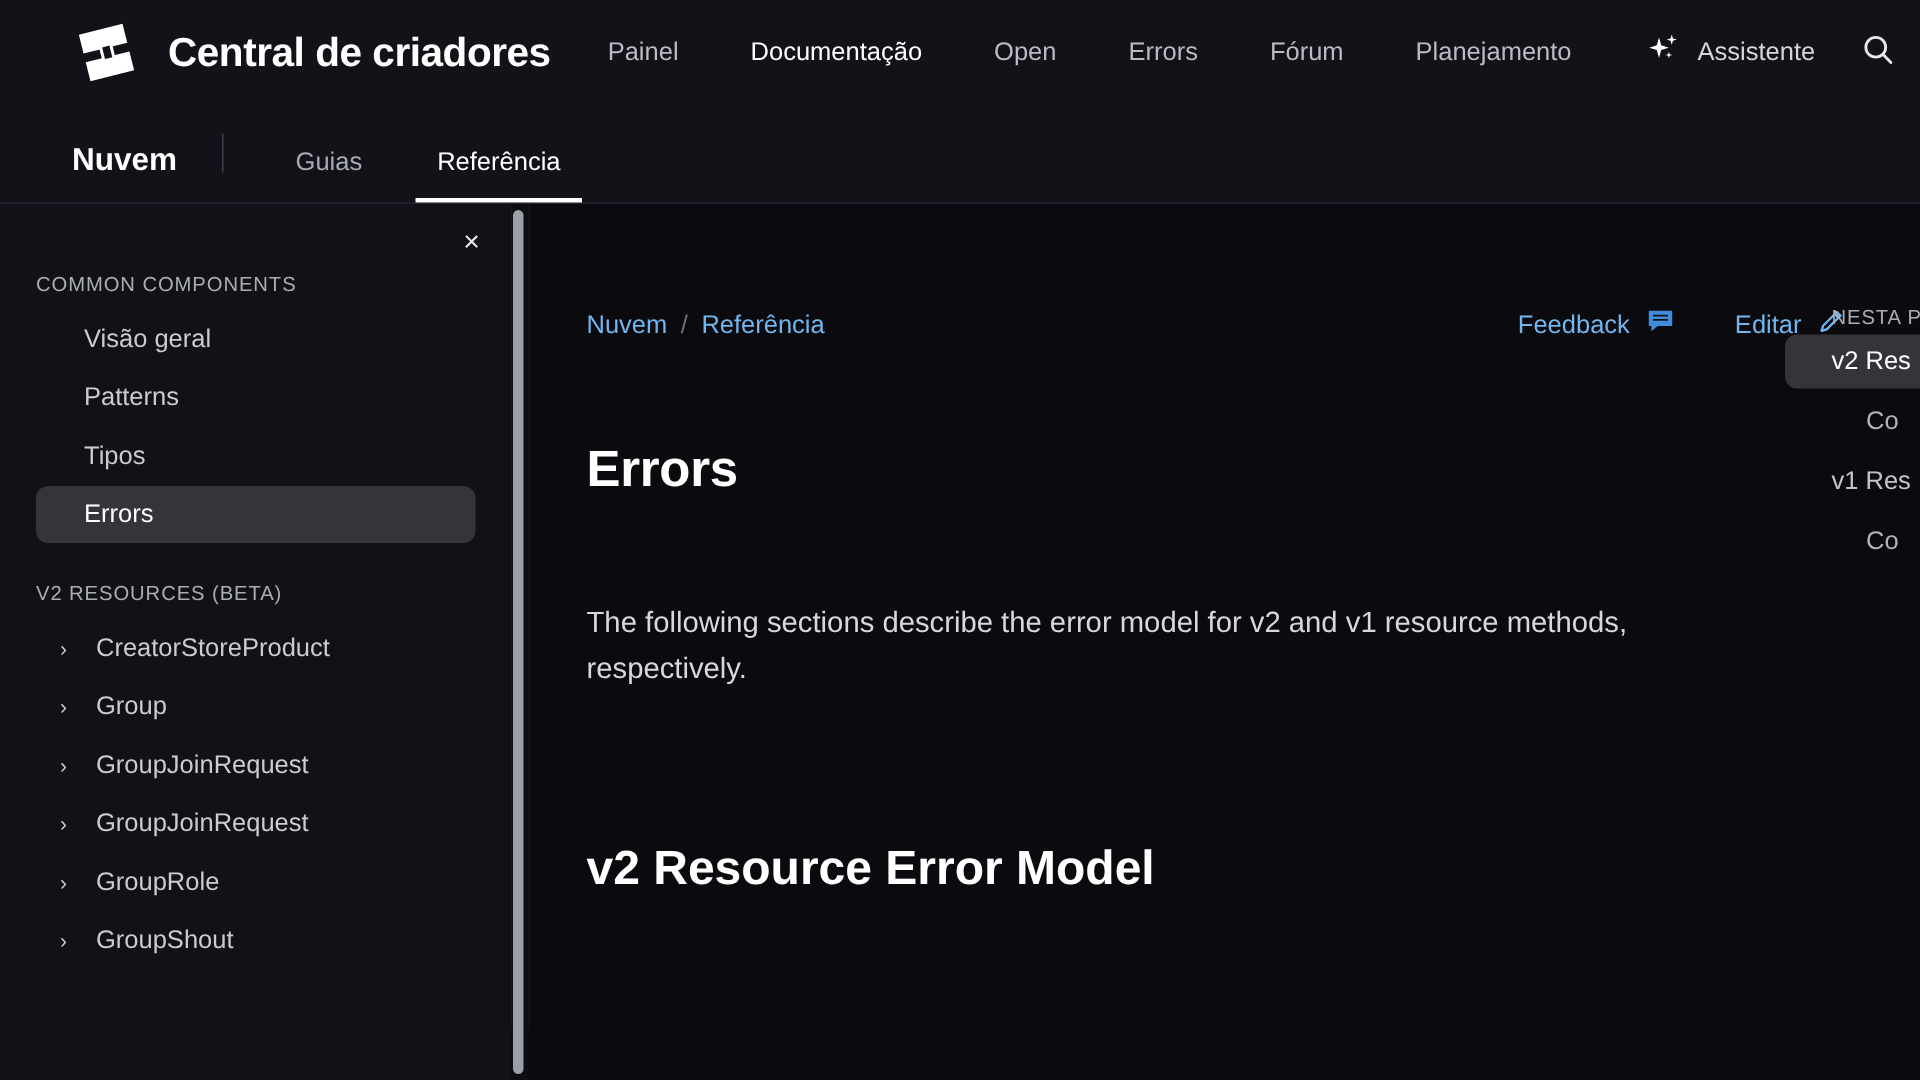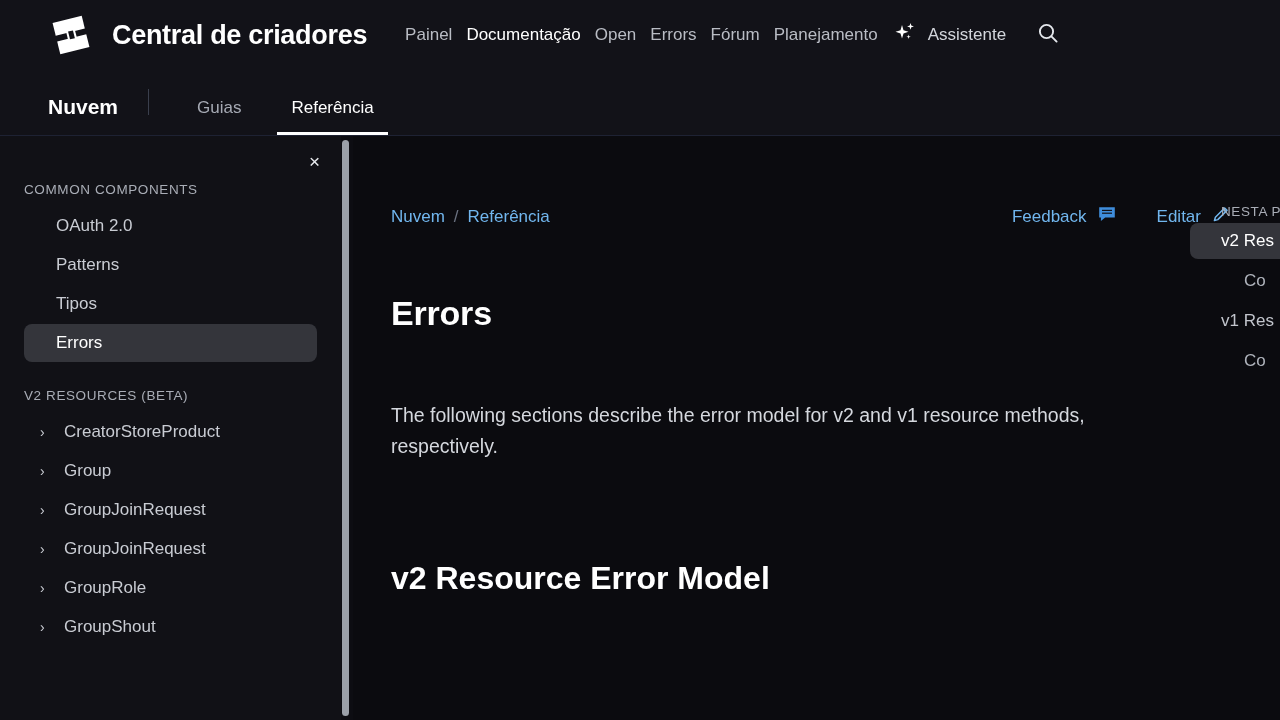--- a/index.html
+++ b/index.html
@@ -19,21 +19,21 @@
   }
   .brand { display: flex; align-items: center; margin-left: 48px; }
   .logo { width: 46px; height: 46px; position: relative; display: block; }
   .brand-title {
     color: #ffffff; font-size: 27px; font-weight: bold;
     margin-left: 18px; letter-spacing: -0.3px; white-space: nowrap;
   }
   .topnav { display: flex; align-items: center; margin-left: 38px; }
   .topnav a {
     color: #b9bcc4; font-size: 17px; text-decoration: none;
-    margin-right: 14px; white-space: nowrap;
+    margin-right: 48px; white-space: nowrap;
   }
   .topnav a.active { color: #ffffff; }
   .assist {
     display: flex; align-items: center; color: #d3d6dc;
     font-size: 17px; margin-right: 30px; white-space: nowrap;
   }
   .assist .sparkle { margin-right: 10px; display: block; }
   .search-btn { display: block; }
 
   
@@ -200,21 +200,21 @@
     <div class="tab-sep"></div>
     <div class="tab">Guias</div>
     <div class="tab active">Referência</div>
   </div>
 
   <aside class="sidebar">
     <div class="side-close">×</div>
 
     <div class="side-section">COMMON COMPONENTS</div>
     <div class="side-item">
-      <span>OAuth 2.0</span>
+      <span>Visão geral</span>
     </div>
     <div class="side-item">
       <span>Patterns</span>
     </div>
     <div class="side-item">
       <span>Tipos</span>
     </div>
     <div class="side-item active">
       <span>Errors</span>
     </div>

